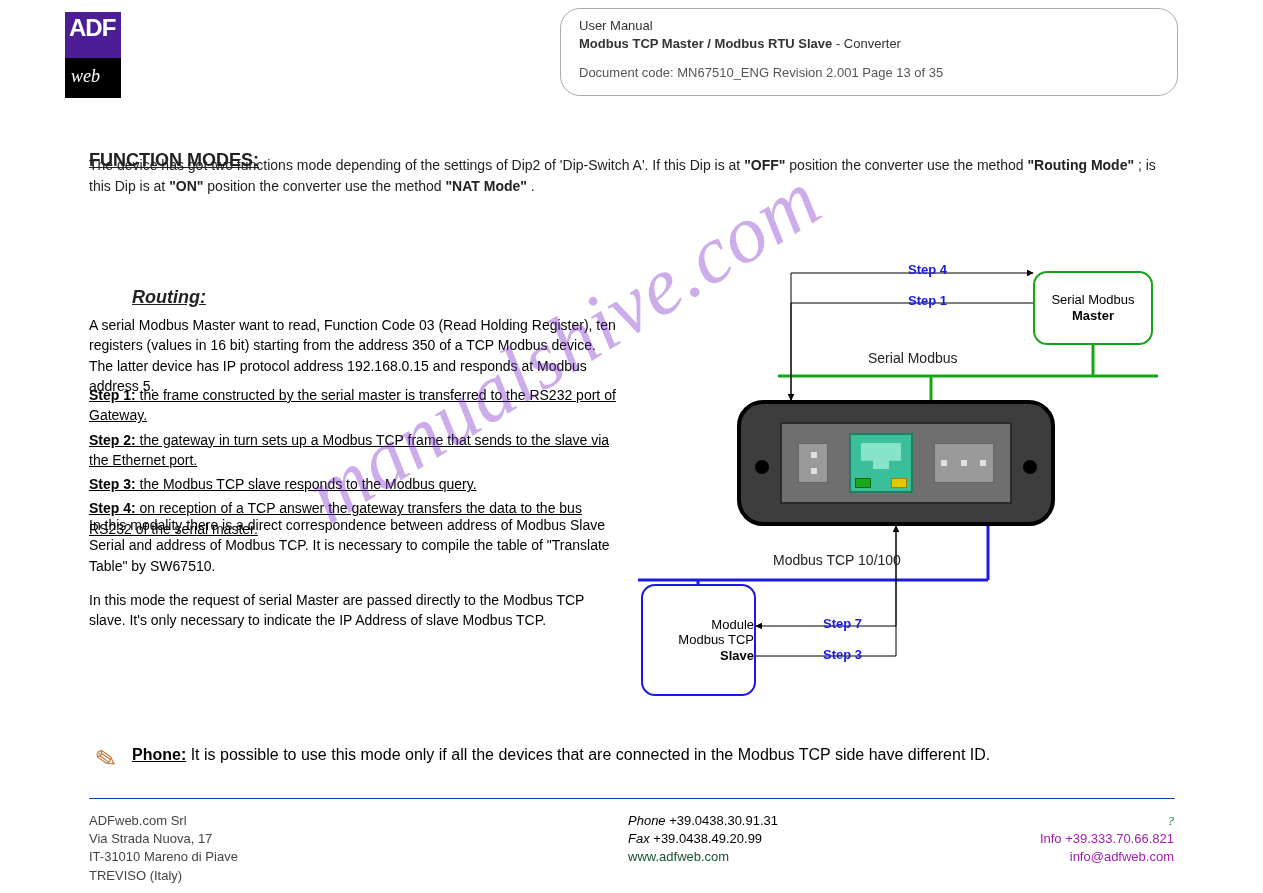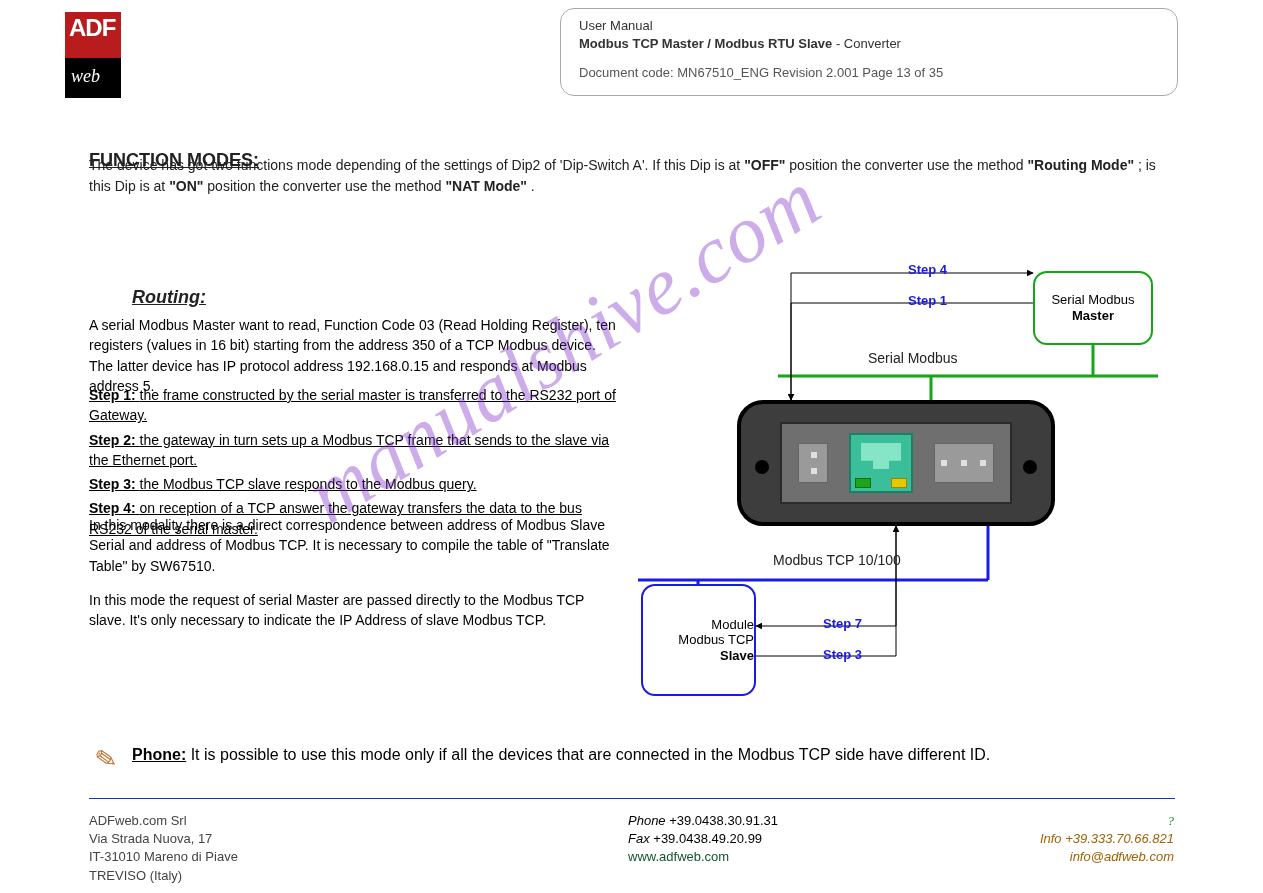--- a/index.html
+++ b/index.html
@@ -14,21 +14,21 @@
   .logo {
     position: absolute;
     left: 65px;
     top: 12px;
     width: 56px;
     height: 86px;
   }
   .logo-top {
     position: absolute;
     top: 0; left: 0; width: 56px; height: 56px;
-    background: #b91c1c;
+    background: #4c1d95;
     color: #fff;
     font-weight: 900;
     font-size: 24px;
     line-height: 1.05;
     padding: 3px 4px;
     letter-spacing: -1px;
   }
   .logo-bot {
     position: absolute;
     top: 46px; left: 0; width: 56px; height: 40px;
@@ -39,21 +39,21 @@
     padding: 8px 6px;
     font-style: italic;
   }
   .top-box {
     position: absolute;
     left: 560px;
     top: 8px;
     width: 618px;
     height: 88px;
     border: 1px solid #aaaaaa;
-    border-radius: 14px;
+    border-radius: 20px;
     padding: 8px 18px;
     font-size: 13px;
     color: #333;
     line-height: 1.35;
   }
   .top-box .doc { color: #555; }
   .section-title {
     position: absolute;
     font-family: Verdana, Arial, sans-serif;
     font-size: 18px;
@@ -81,21 +81,21 @@
   }
   .notetxt { position: absolute; left: 132px; top: 746px; width: 1030px; }
   .notetxt .nt { font-weight: bold; text-decoration: underline; }
   .hr { position: absolute; left: 89px; top: 798px; width: 1086px; height: 1px; background: #0a3ea8; }
   .footer-left { position: absolute; left: 89px; top: 812px; font-size: 13px; color: #444; line-height: 1.4; }
   .footer-mid { position: absolute; left: 628px; top: 812px; font-size: 13px; line-height: 1.4; }
   .footer-mid .ital { font-style: italic; }
   .footer-mid .link { color: #14532d; }
   .footer-right { position: absolute; right: 89px; top: 812px; font-size: 13px; line-height: 1.4; text-align: right; }
   .footer-right .ask { color: #0a7a2a; font-style: italic; font-family: Georgia, serif; }
-  .footer-right .tel { color: #a16207; font-style: italic; }
+  .footer-right .tel { color: #a21caf; }
 
   
   .diagram {
     position: absolute;
     left: 638px;
     top: 240px;
     width: 520px;
     height: 460px;
   }
   .diagram svg { position: absolute; left: 0; top: 0; }

